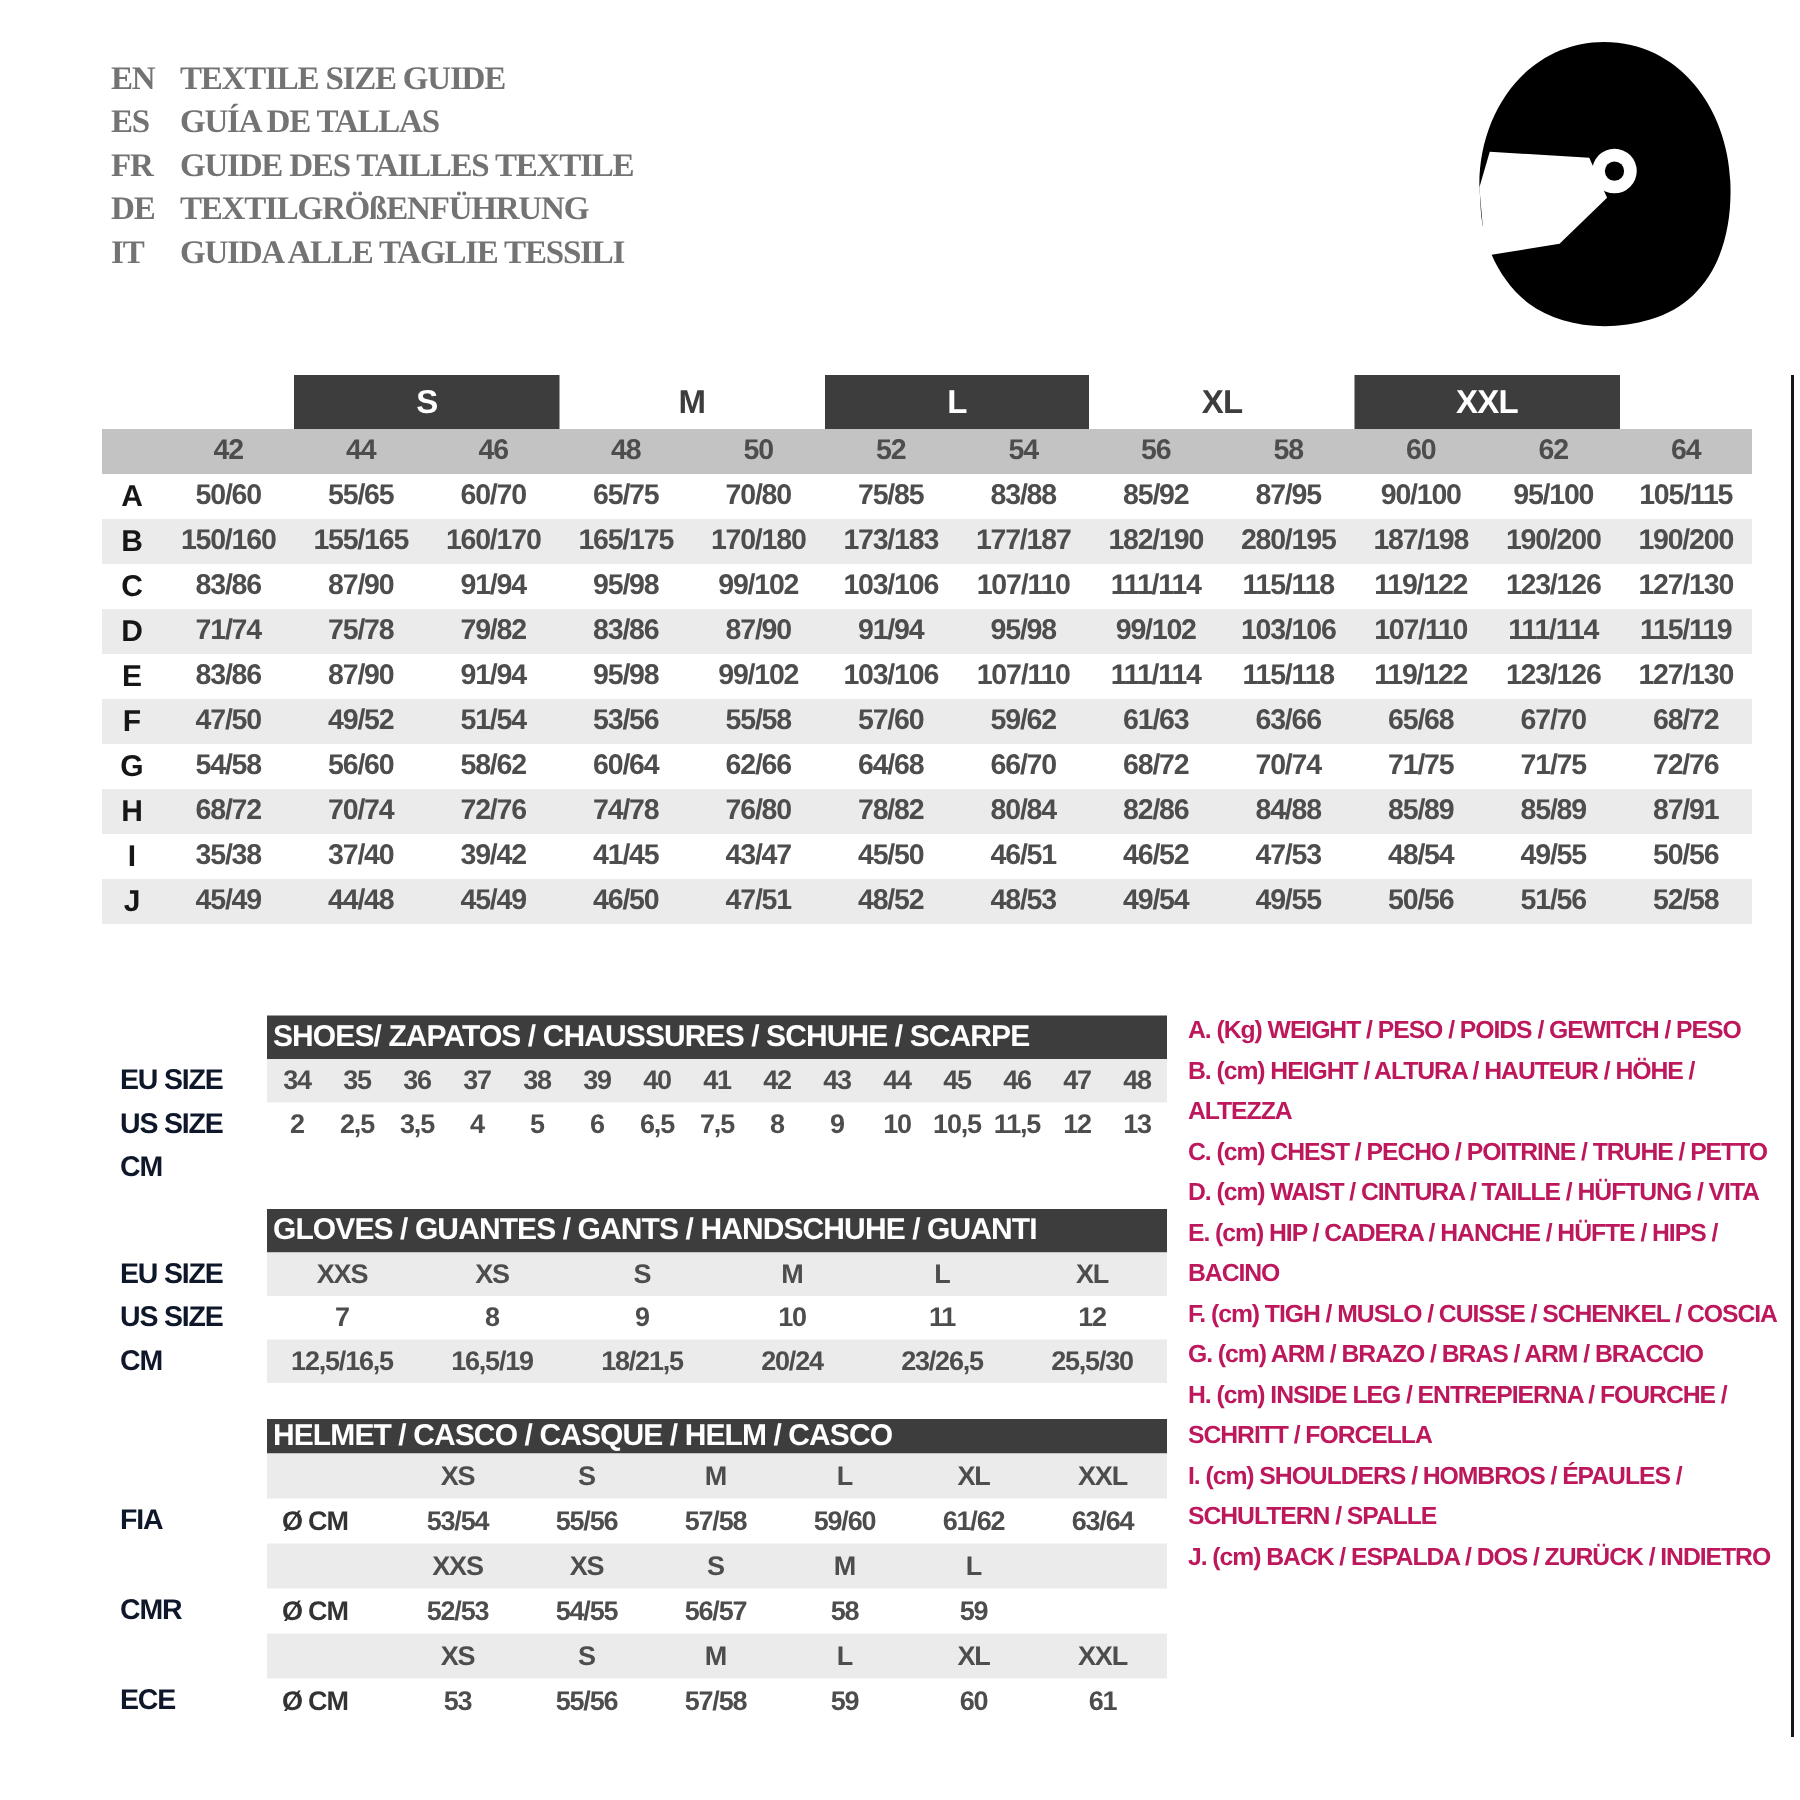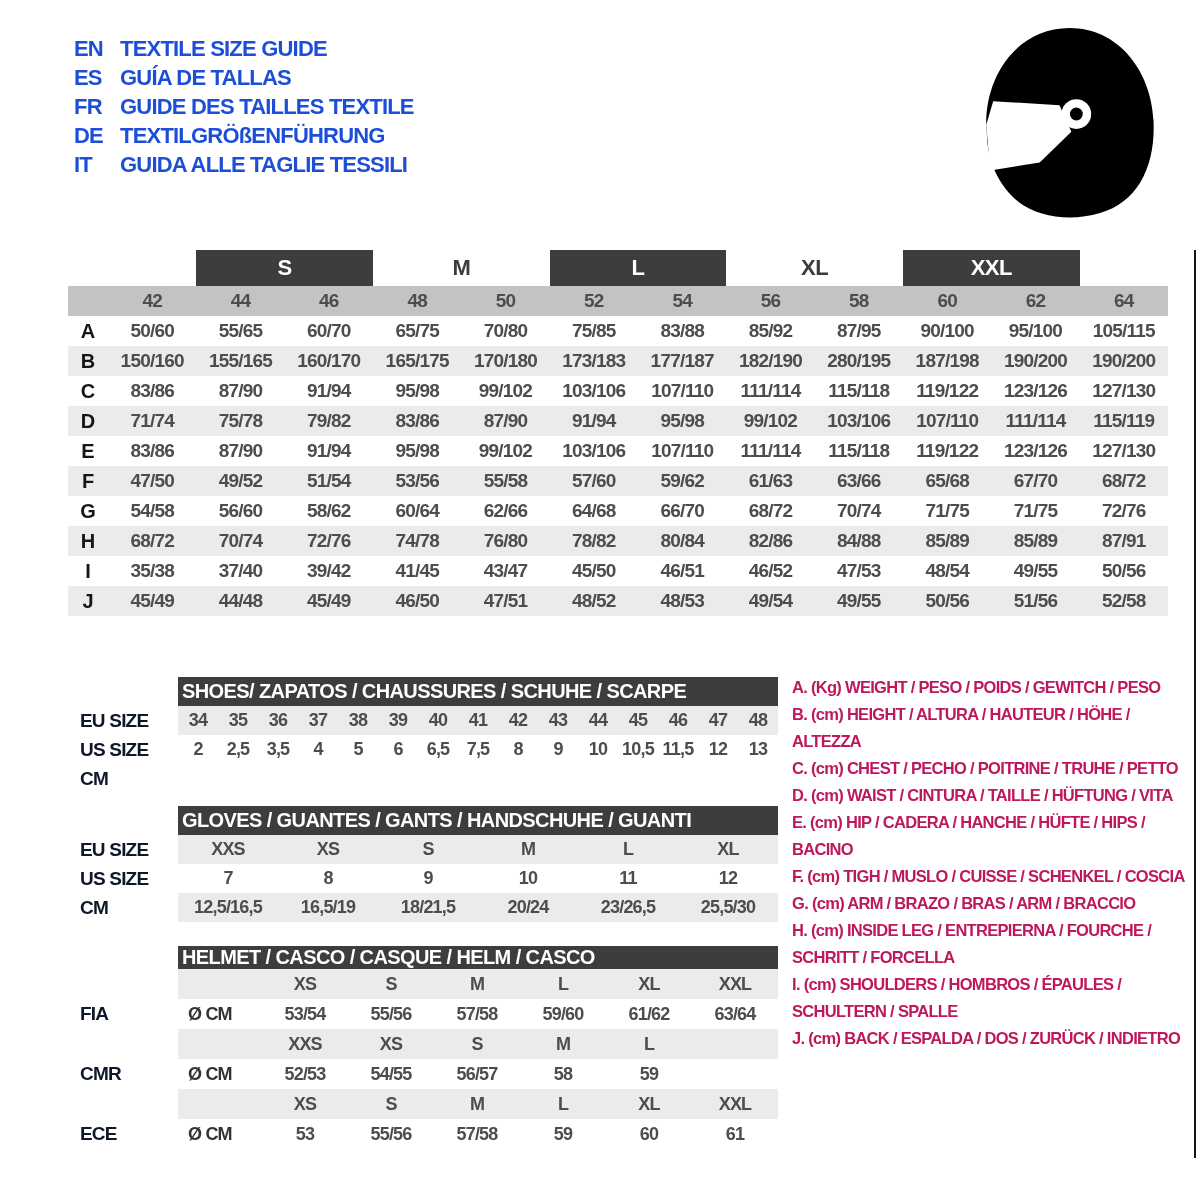--- a/index.html
+++ b/index.html
@@ -2,22 +2,22 @@
 <html><head>
 <meta charset="utf-8">
 <style>
   * { margin:0; padding:0; box-sizing:border-box; }
   html,body { width:1200px; height:1200px; background:#fff;
     font-family:"Liberation Sans","DejaVu Sans",sans-serif; }
   .page { position:relative; width:1200px; height:1200px; overflow:hidden; background:#fff; }
 
   
   .lang-list { position:absolute; left:74px; top:36px; }
-  .lang-row { display:flex; height:29px; align-items:flex-start; font-weight:bold;
-    font-size:22px; color:#1d4ed8; letter-spacing:-0.8px; }
+  .lang-row { display:flex; height:29px; align-items:flex-end; font-weight:bold;
+    font-size:22px; color:#737373; letter-spacing:-0.8px;font-family:Liberation Serif, serif; }
   .lang-code { width:46px; }
 
   .helmet-icon { position:absolute; left:952px; top:20px; width:215px; height:198px; }
 
   
   .textile { position:absolute; left:68px; top:250px; width:1100px; }
   .t-grid { display:grid; grid-template-columns:40px repeat(12,1fr); }
   .band-row { height:36px; }
   .band { display:flex; align-items:center; justify-content:center;
     font-weight:bold; font-size:22px; letter-spacing:-0.5px; }

